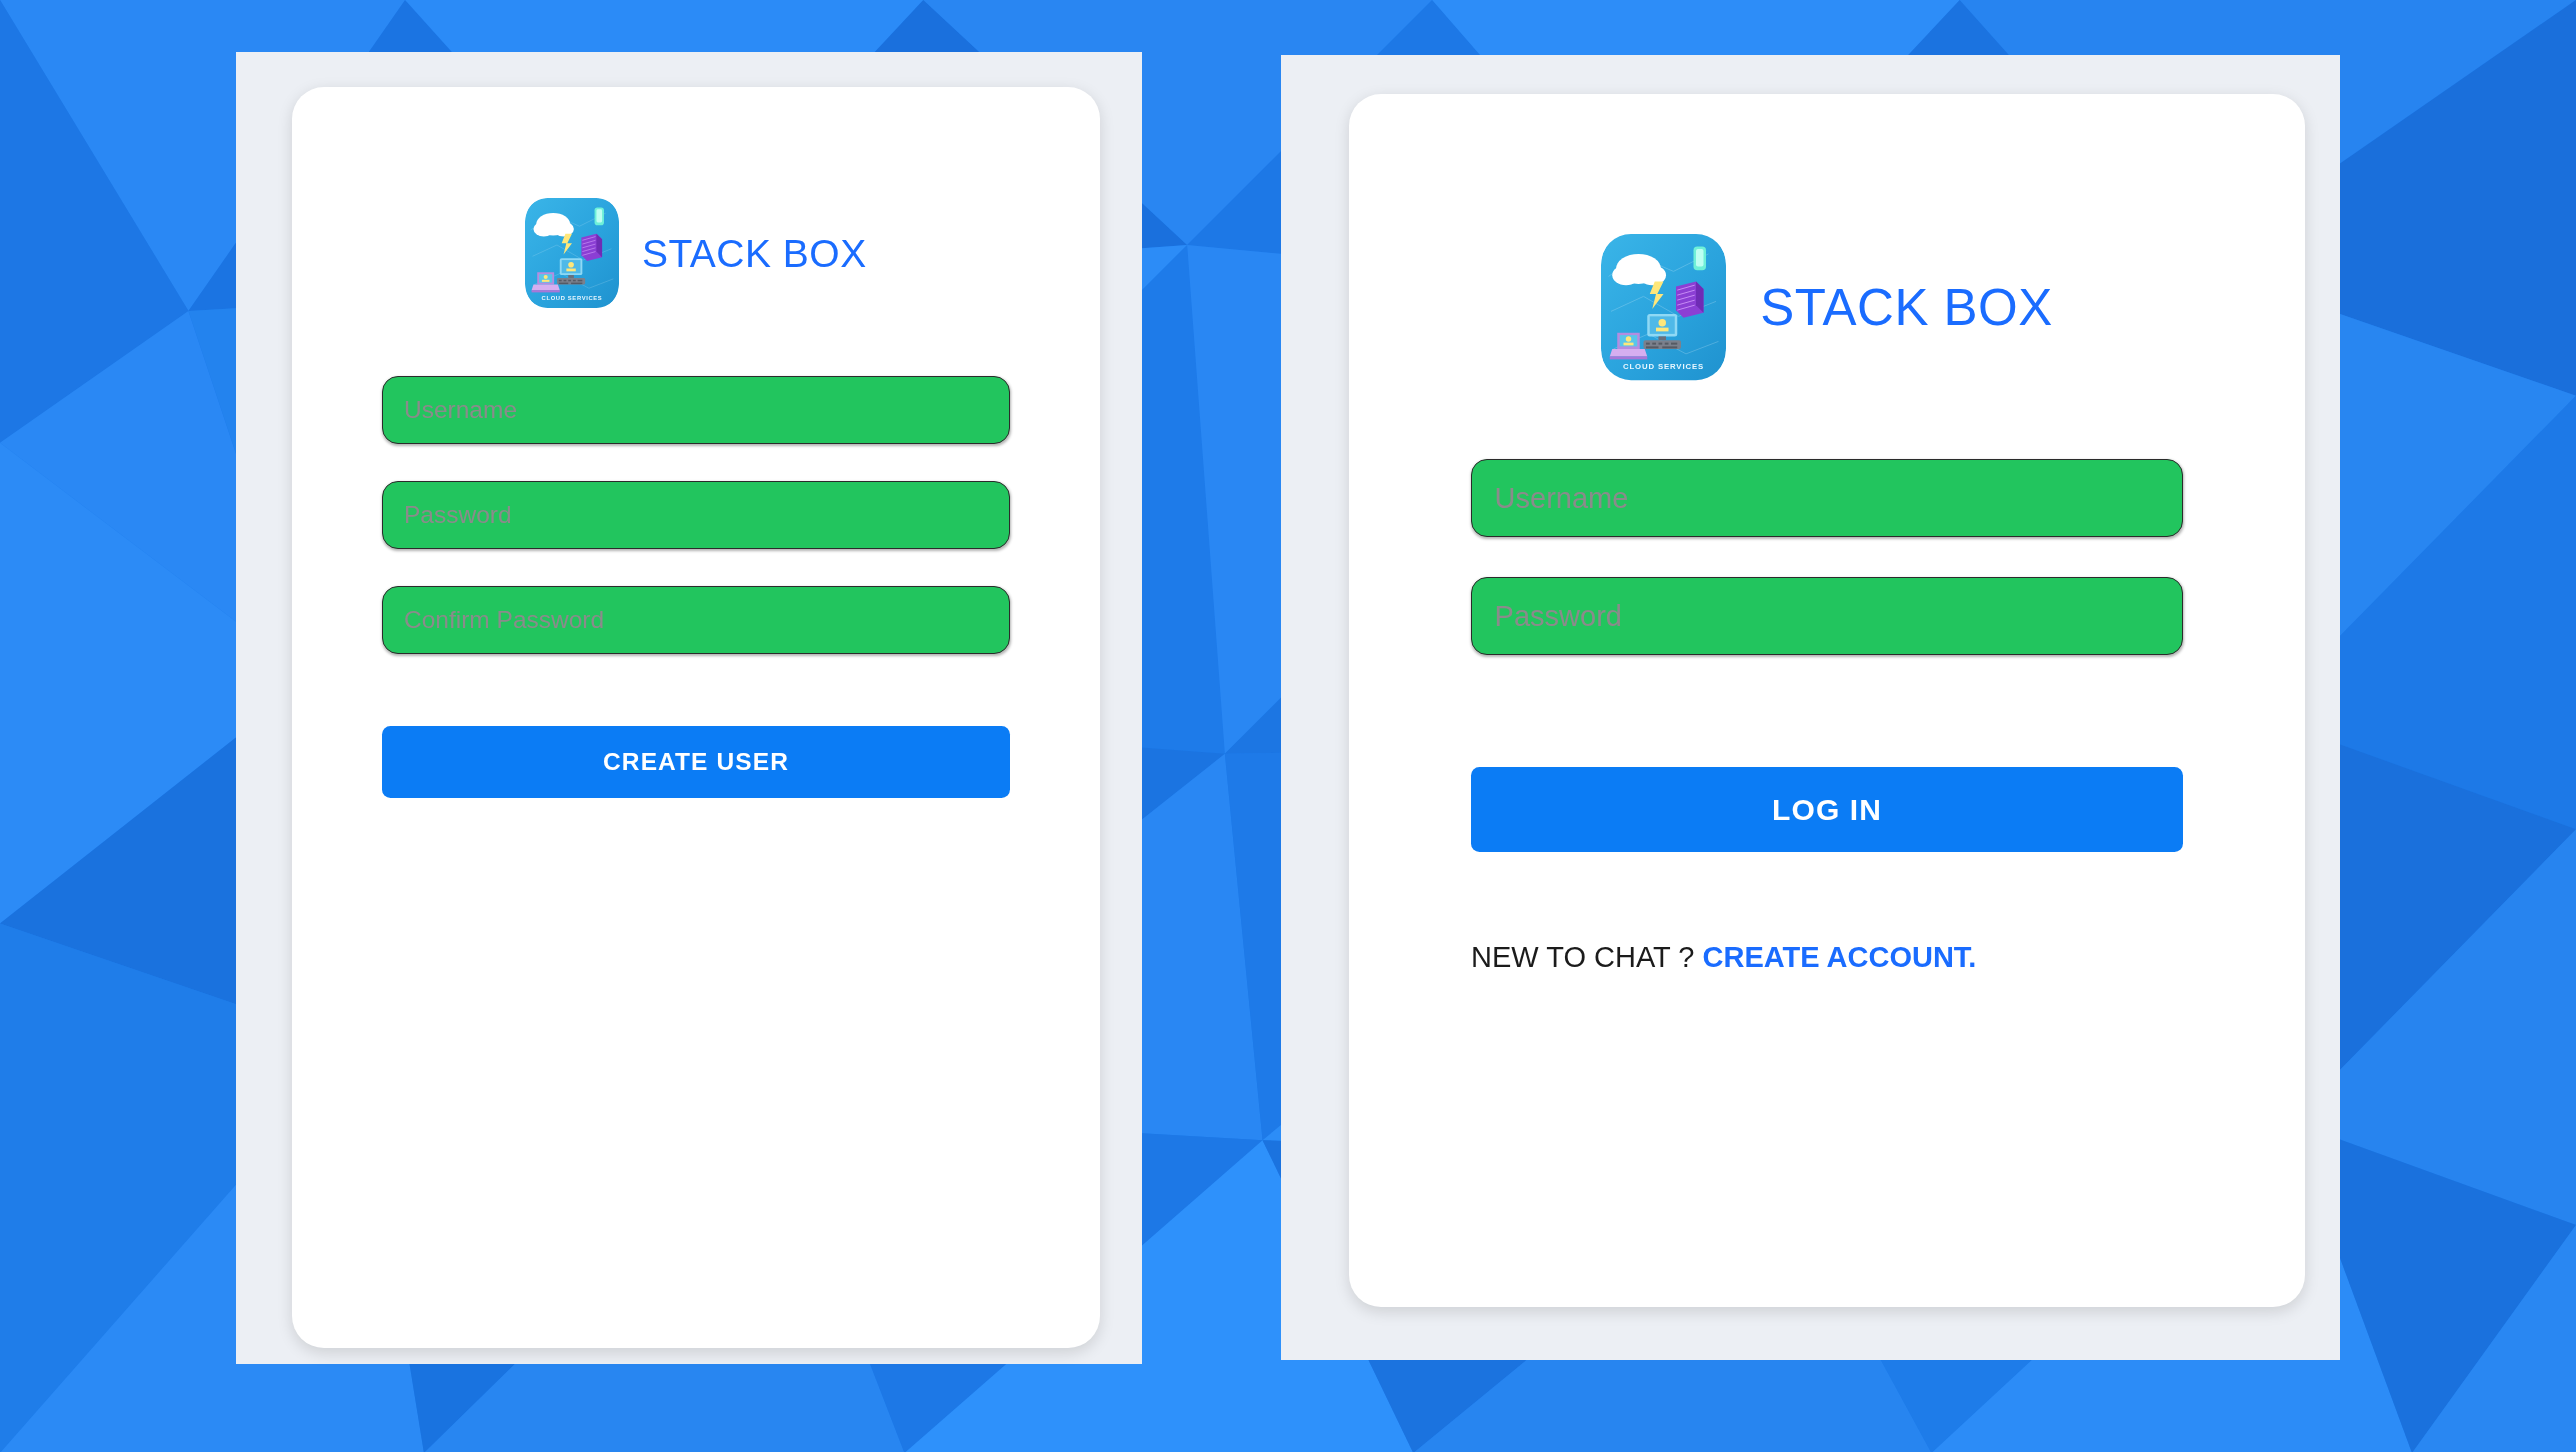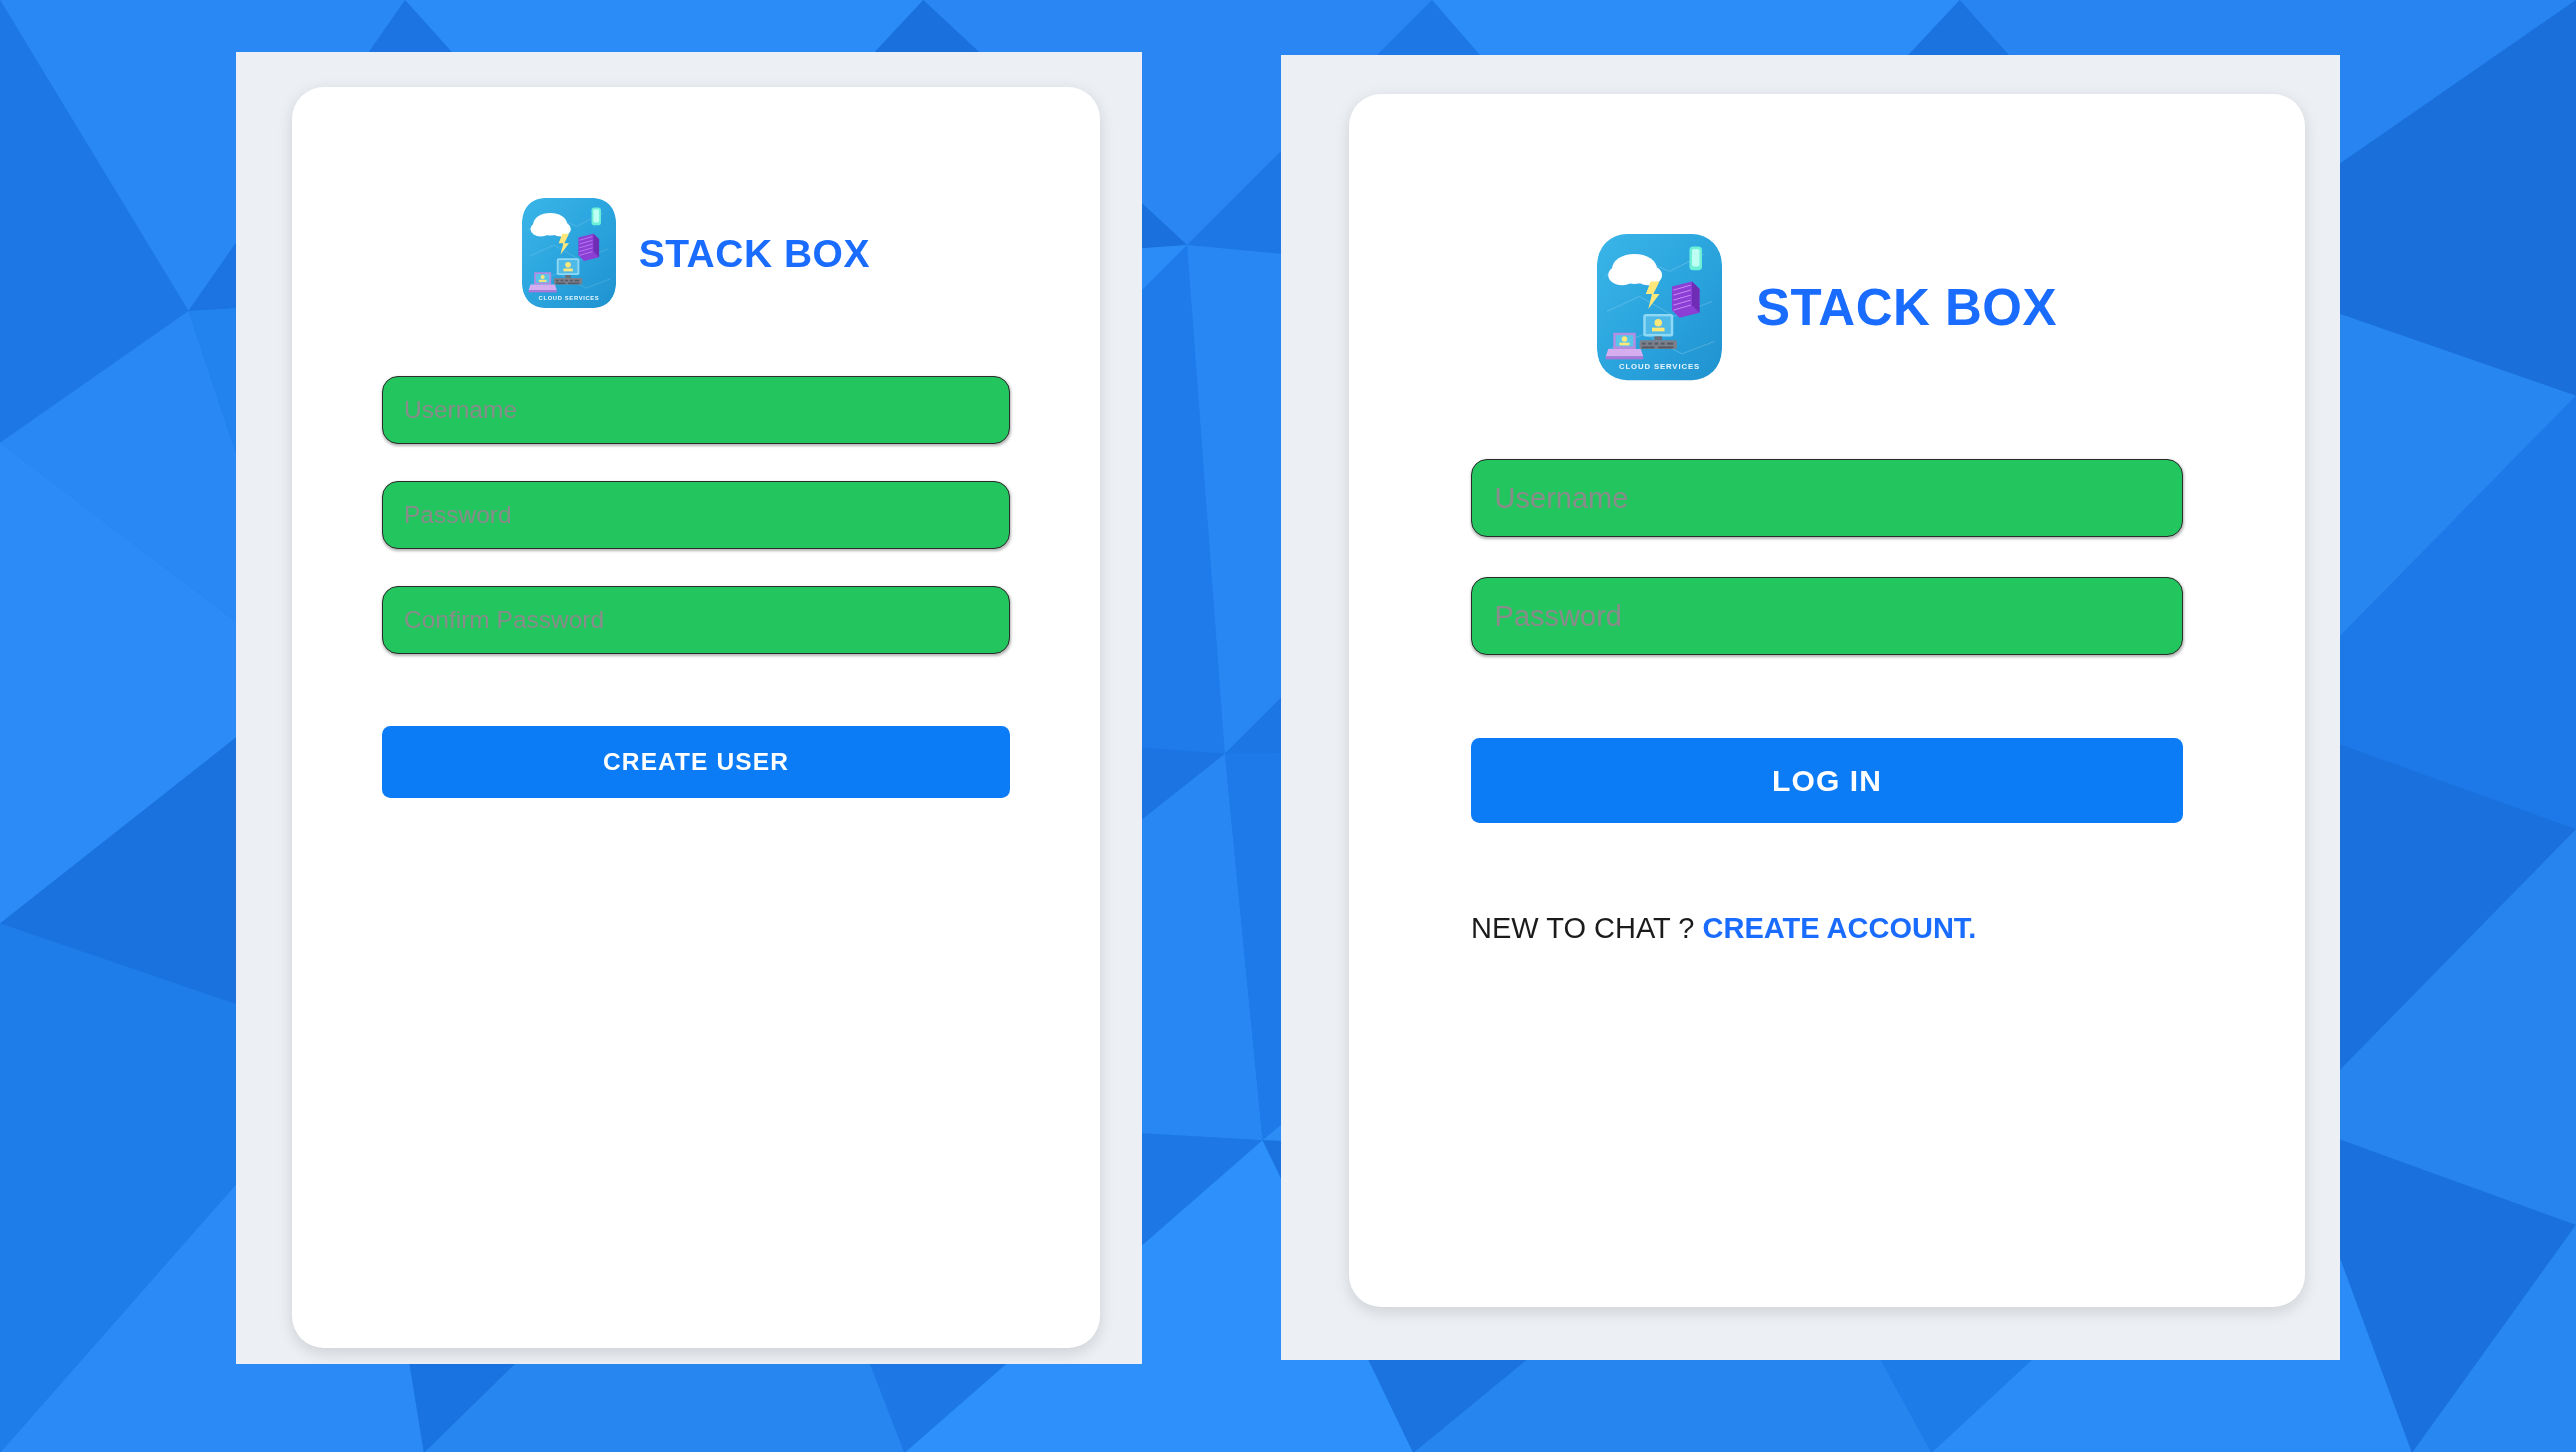--- a/index.html
+++ b/index.html
@@ -64,21 +64,21 @@
     border-radius: 22%;
     overflow: hidden;
     flex: none;
     display: block;
   }
   #card-signup .brand-mark { width: 94px; height: 110px; }
   #card-login  .brand-mark { width: 125px; height: 148px; }
 
   .brand-name {
     color: #1a6cff;
-    font-weight: bold;
+    font-weight: normal;
     letter-spacing: 0.5px;
     white-space: nowrap;
     line-height: 1;
   }
   #card-signup .brand-name { font-size: 39px; }
   #card-login  .brand-name { font-size: 51px; }
 
   
   .form-area { display: flex; flex-direction: column; }
   #card-signup .form-area { padding: 0 54px; margin-top: 68px; gap: 37px; }
@@ -114,21 +114,21 @@
     font-family: "Liberation Sans", sans-serif;
     font-weight: bold;
     letter-spacing: 1.1px;
     cursor: pointer;
     text-align: center;
   }
   #card-signup .primary-button {
     height: 72px; font-size: 24.5px; margin-top: 35px;
   }
   #card-login .primary-button {
-    height: 85px; font-size: 30px; margin-top: 43px;
+    height: 85px; font-size: 30px; margin-top: 72px;
   }
 
   
   .switch-line {
     text-align: left;
     color: #1b1b1b;
     white-space: nowrap;
   }
   #card-signup .switch-line { margin-top: 45px; font-size: 24.5px; }
   #card-login  .switch-line { margin-top: 49px; font-size: 29px; }

